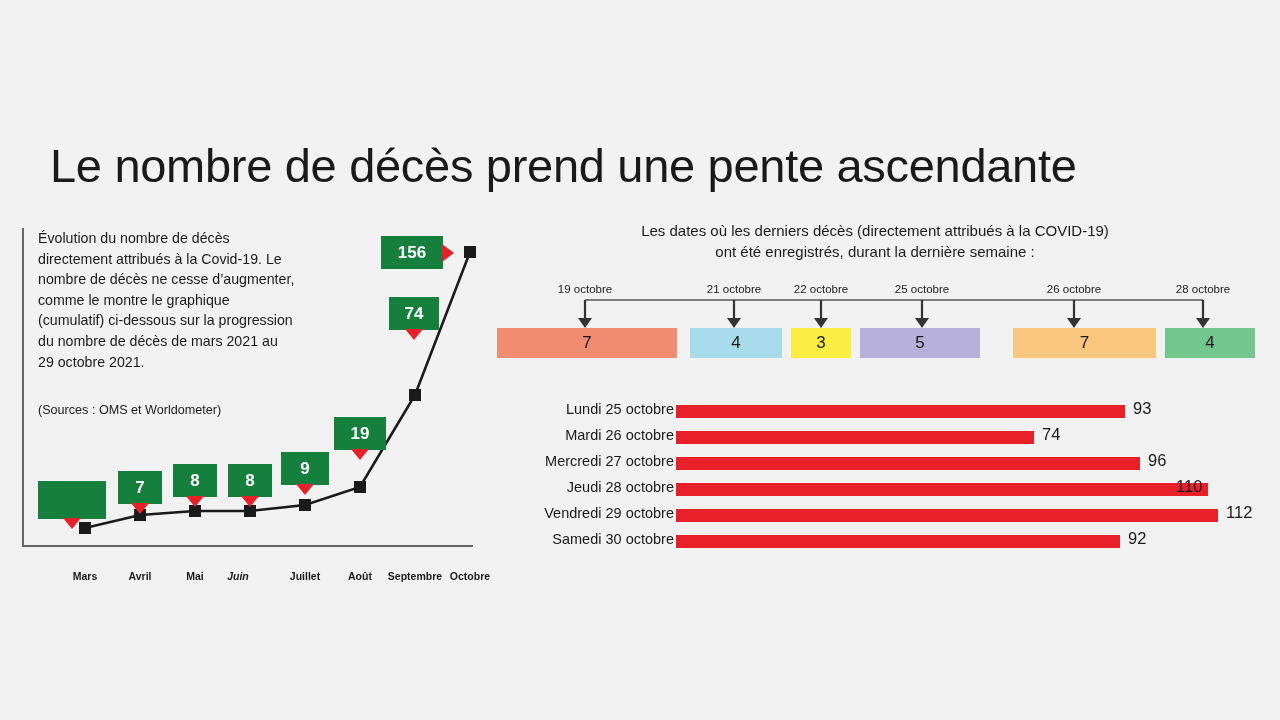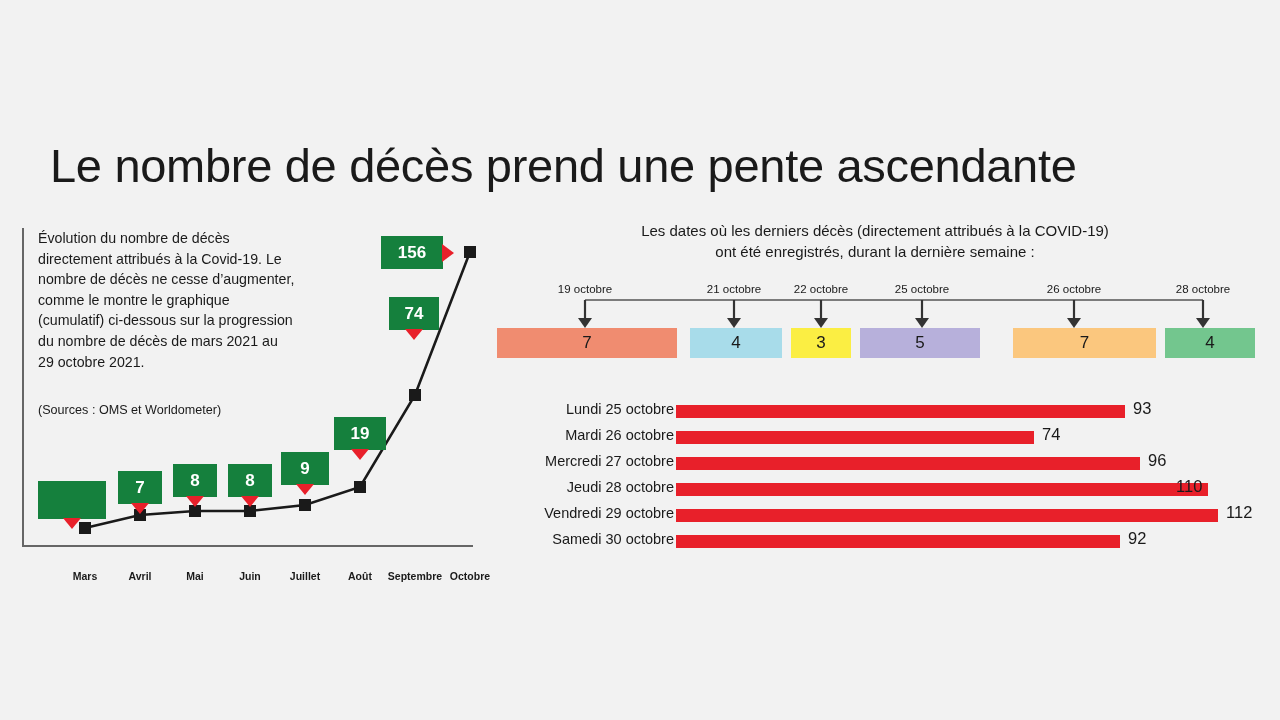--- a/index.html
+++ b/index.html
@@ -173,21 +173,21 @@
         </div>
         <div class="callout right-tail" style="left: 359px; top: 8px; width: 62px; height: 33px;">
           <span>156</span>
           <span class="tail"></span>
         </div>
       </div>
     <div id="month-labels">
         <div class="month-label" style="left: 63px; top: 330px;">Mars</div>
         <div class="month-label" style="left: 118px; top: 330px;">Avril</div>
         <div class="month-label" style="left: 173px; top: 330px;">Mai</div>
-        <div class="month-label" style="left: 228px; top: 330px;">Juin</div>
+        <div class="month-label" style="left: 216px; top: 330px; font-style: italic;">Juin</div>
         <div class="month-label" style="left: 283px; top: 330px;">Juillet</div>
         <div class="month-label" style="left: 338px; top: 330px;">Août</div>
         <div class="month-label" style="left: 393px; top: 330px;">Septembre</div>
         <div class="month-label" style="left: 448px; top: 330px;">Octobre</div>
       </div>
   </div>
 
   <div class="right-panel">
 
     <div class="dates-heading">

